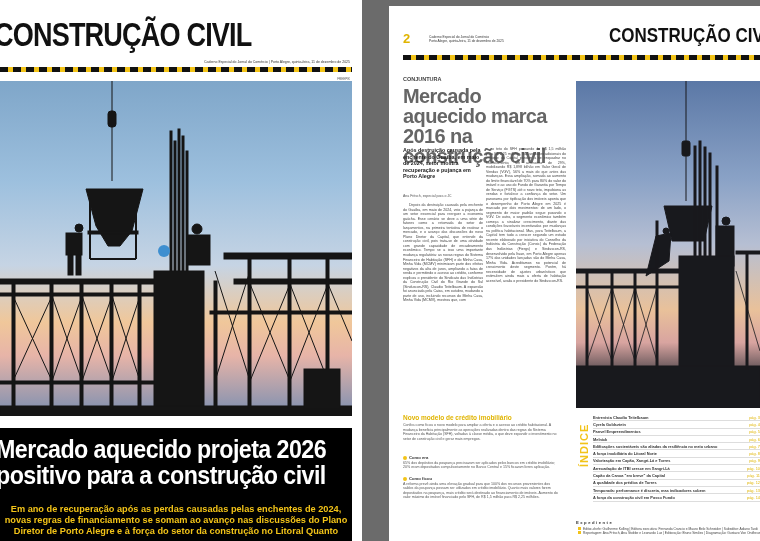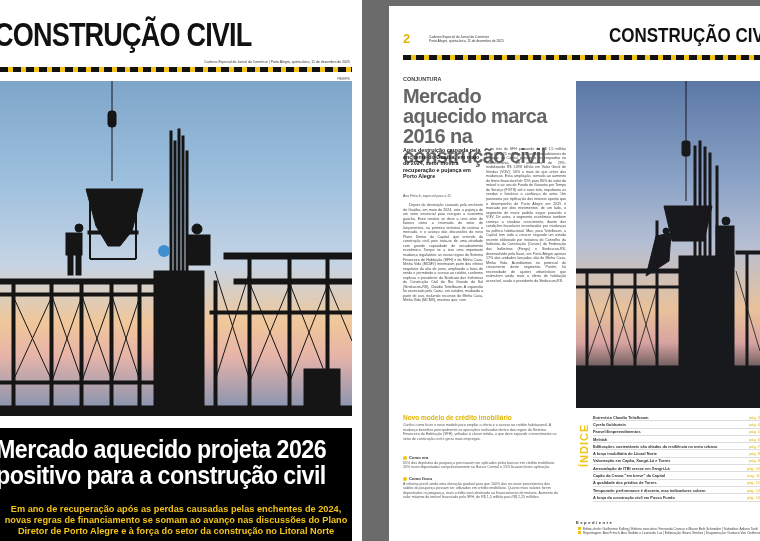--- a/index.html
+++ b/index.html
@@ -126,21 +126,21 @@
           <path d="M215 190 L250 300 M250 190 L215 300 M250 203 L290 300 M290 203 L250 300 M290 203 L328 300 M328 203 L290 300 M328 203 L352 260"></path>
         </g>
         <rect x="304" y="288" width="36" height="40"></rect>
       </g>
       <circle cx="164" cy="170" r="6" fill="#3e8fd0"></circle>
     </svg>
   </div>
 
   <div class="l-banner">
     <div class="l-headline">Mercado aquecido projeta 2026 positivo para a construção civil</div>
-    <div class="l-sub">Em ano de recuperação após as perdas causadas pelas enchentes de 2024, novas regras de financiamento se somam ao avanço nas discussões do Plano Diretor de Porto Alegre e à força do setor da construção no Litoral Norte</div>
+    <div class="l-sub">Em ano de recuperação após as perdas causadas pelas enchentes de 2024, novas regras de financiamento se somam ao avanço nas discussões do Plano Diretor de Porto Alegre e à força do setor da construção no Litoral Quanto</div>
   </div>
 </div>
 
 <div class="page page-right">
   <div class="r-pagenum">2</div>
   <div class="r-edition">
     <div>Caderno Especial do Jornal do Comércio</div>
     <div>Porto Alegre, quinta-feira, 11 de dezembro de 2025</div>
   </div>
   <div class="r-title">CONSTRUÇÃO CIVIL</div>

